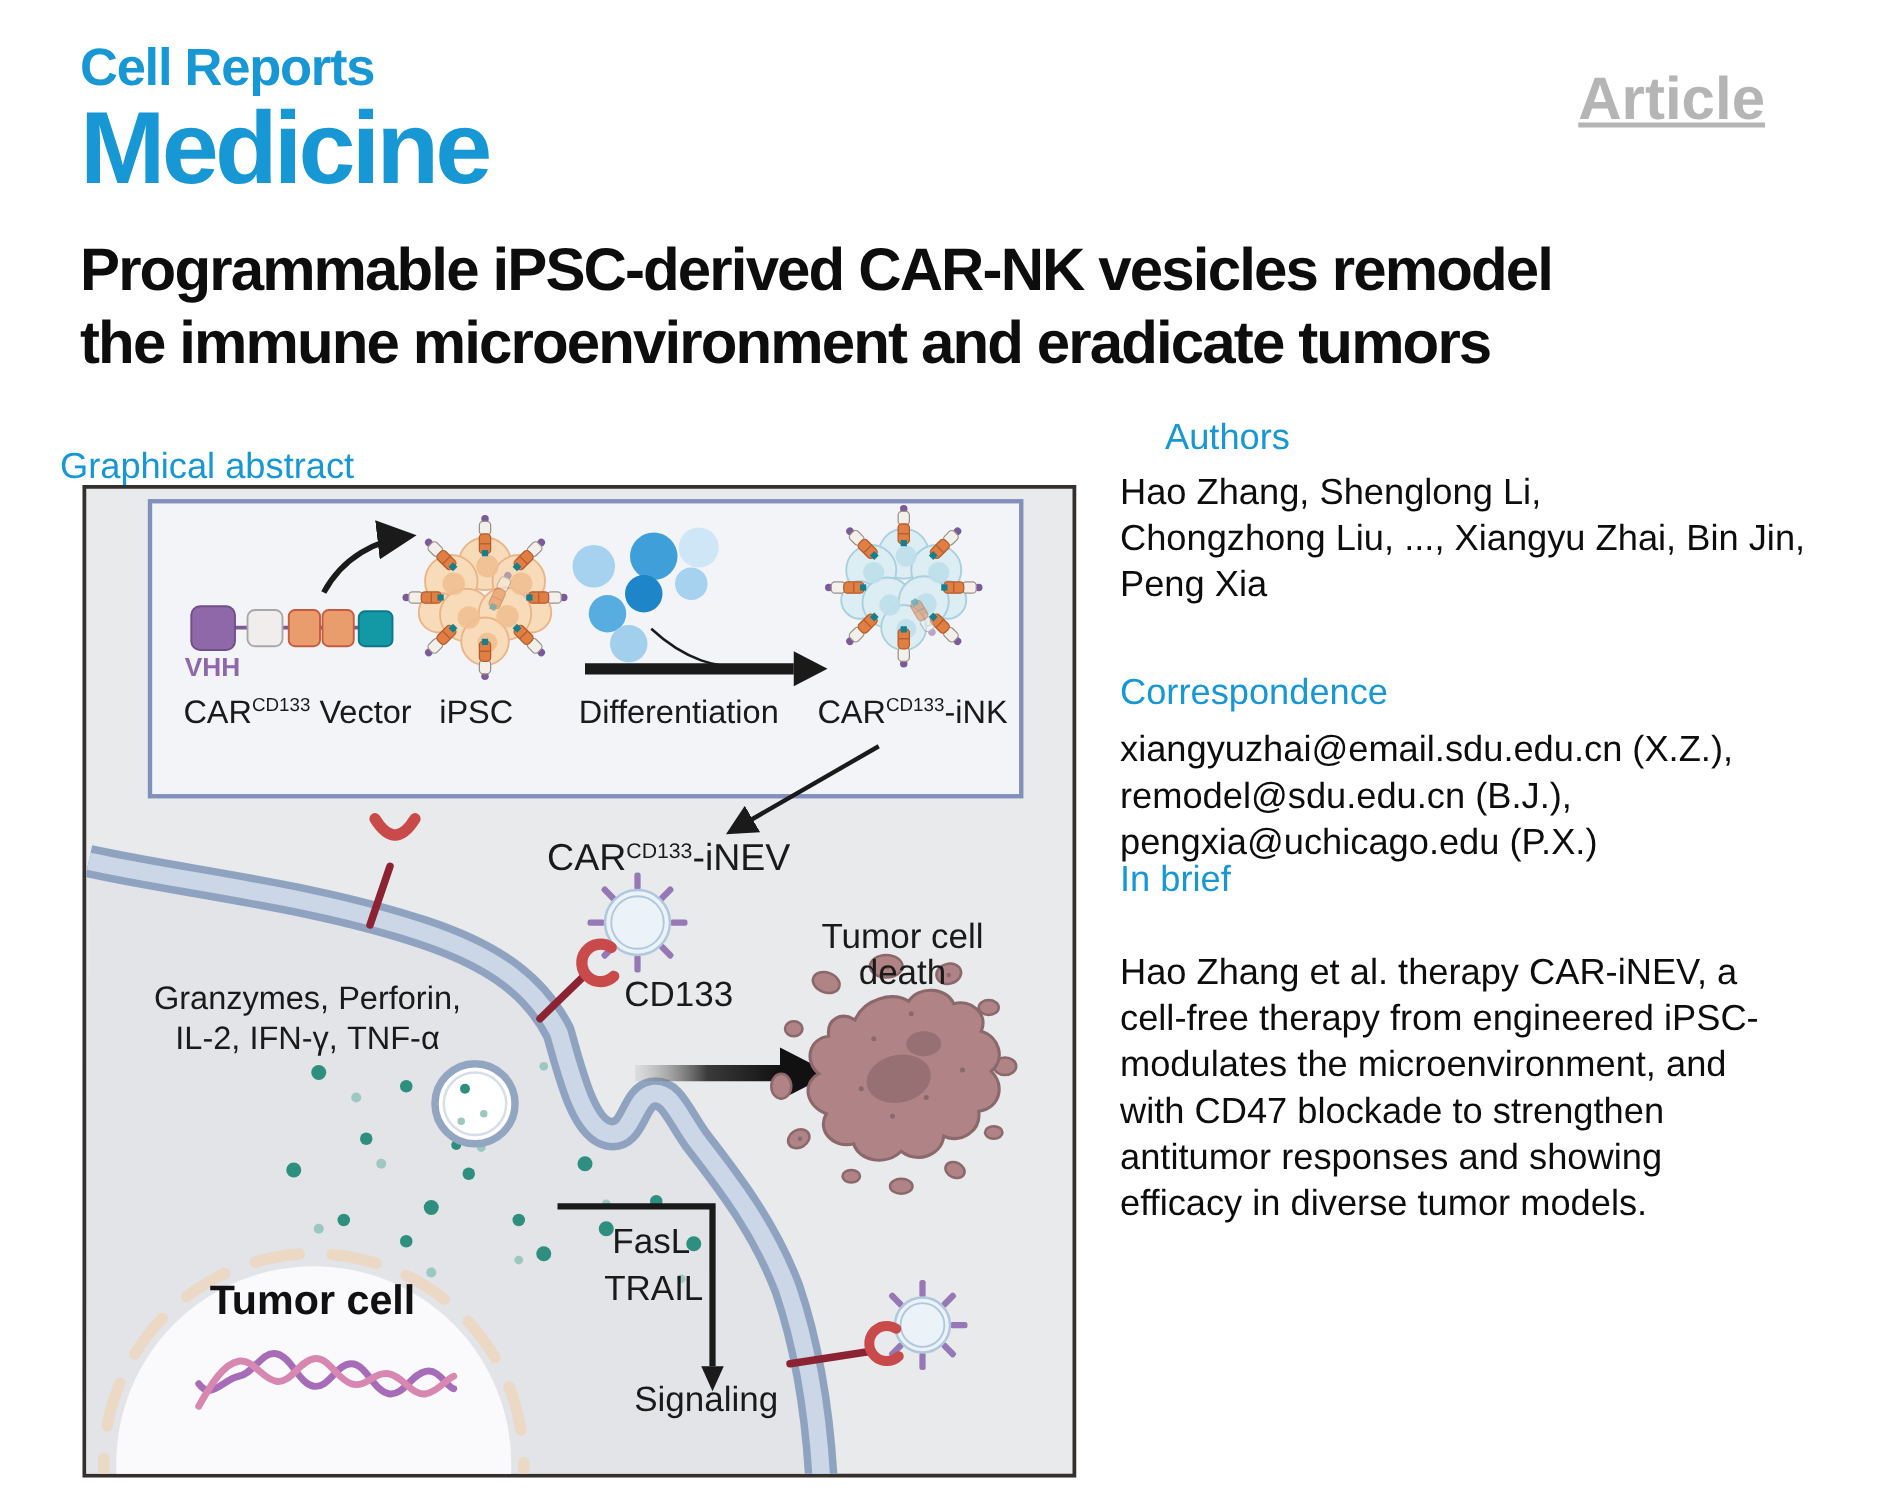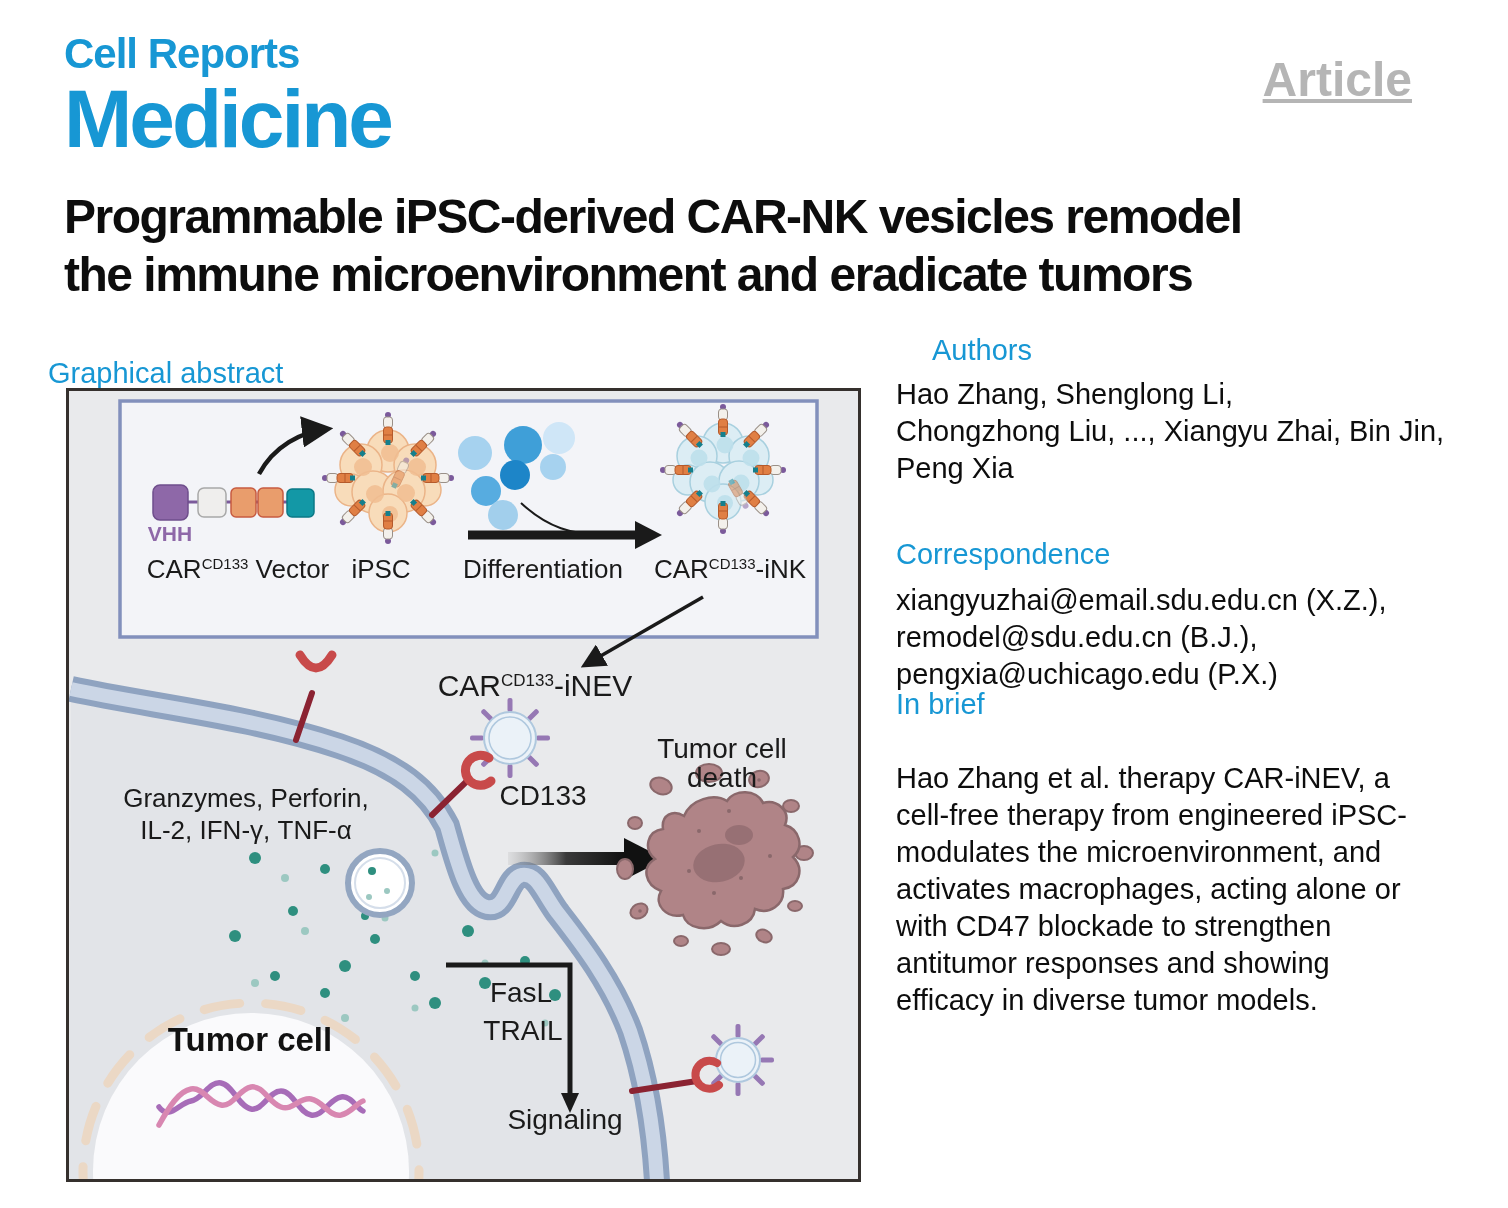--- a/index.html
+++ b/index.html
@@ -54,21 +54,20 @@
   </div>
   <div class="abs bodytext corr-block">
     <div>xiangyuzhai@email.sdu.edu.cn (X.Z.),</div>
     <div>remodel@sdu.edu.cn (B.J.),</div>
     <div>pengxia@uchicago.edu (P.X.)</div>
   </div>
   <div class="abs bodytext brief-block">
     <div>Hao Zhang et al. therapy CAR-iNEV, a</div>
     <div>cell-free therapy from engineered iPSC-</div>
     <div>modulates the microenvironment, and</div>
-    <div>activates macrophages, acting alone or</div>
     <div>with CD47 blockade to strengthen</div>
     <div>antitumor responses and showing</div>
     <div>efficacy in diverse tumor models.</div>
   </div>
 
   <div class="abs figure-box">
   <svg width="789" height="788" viewBox="0 0 789 788" xmlns="http://www.w3.org/2000/svg">
     <defs>
       <marker id="arrow" viewBox="0 0 10 10" refX="8" refY="5" markerWidth="7" markerHeight="7" orient="auto-start-reverse">
         <path d="M0,0 L10,5 L0,10 Z" fill="#1A1A1A"></path>

